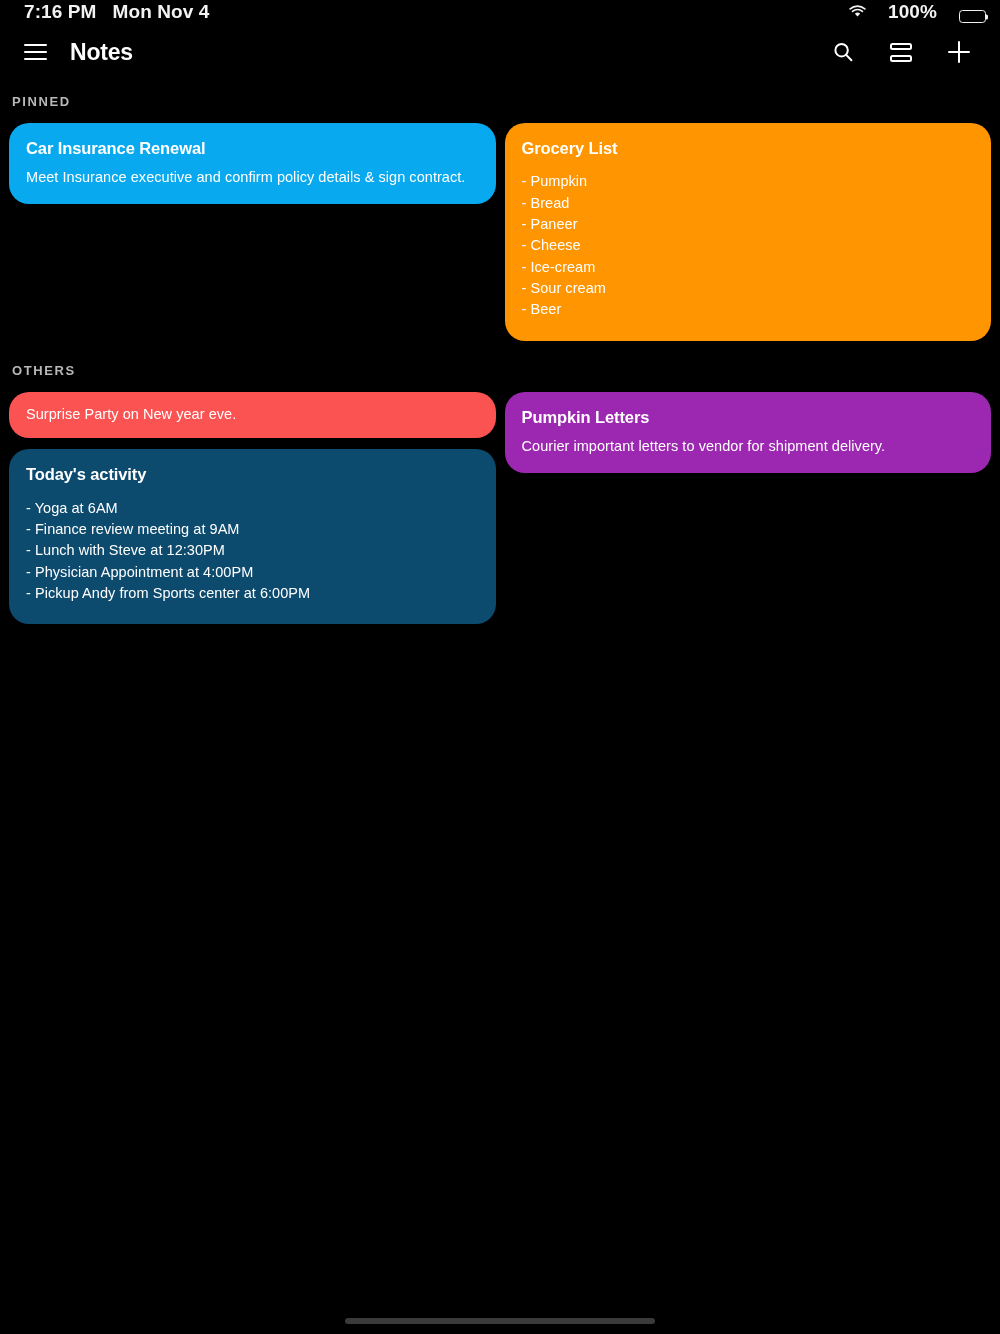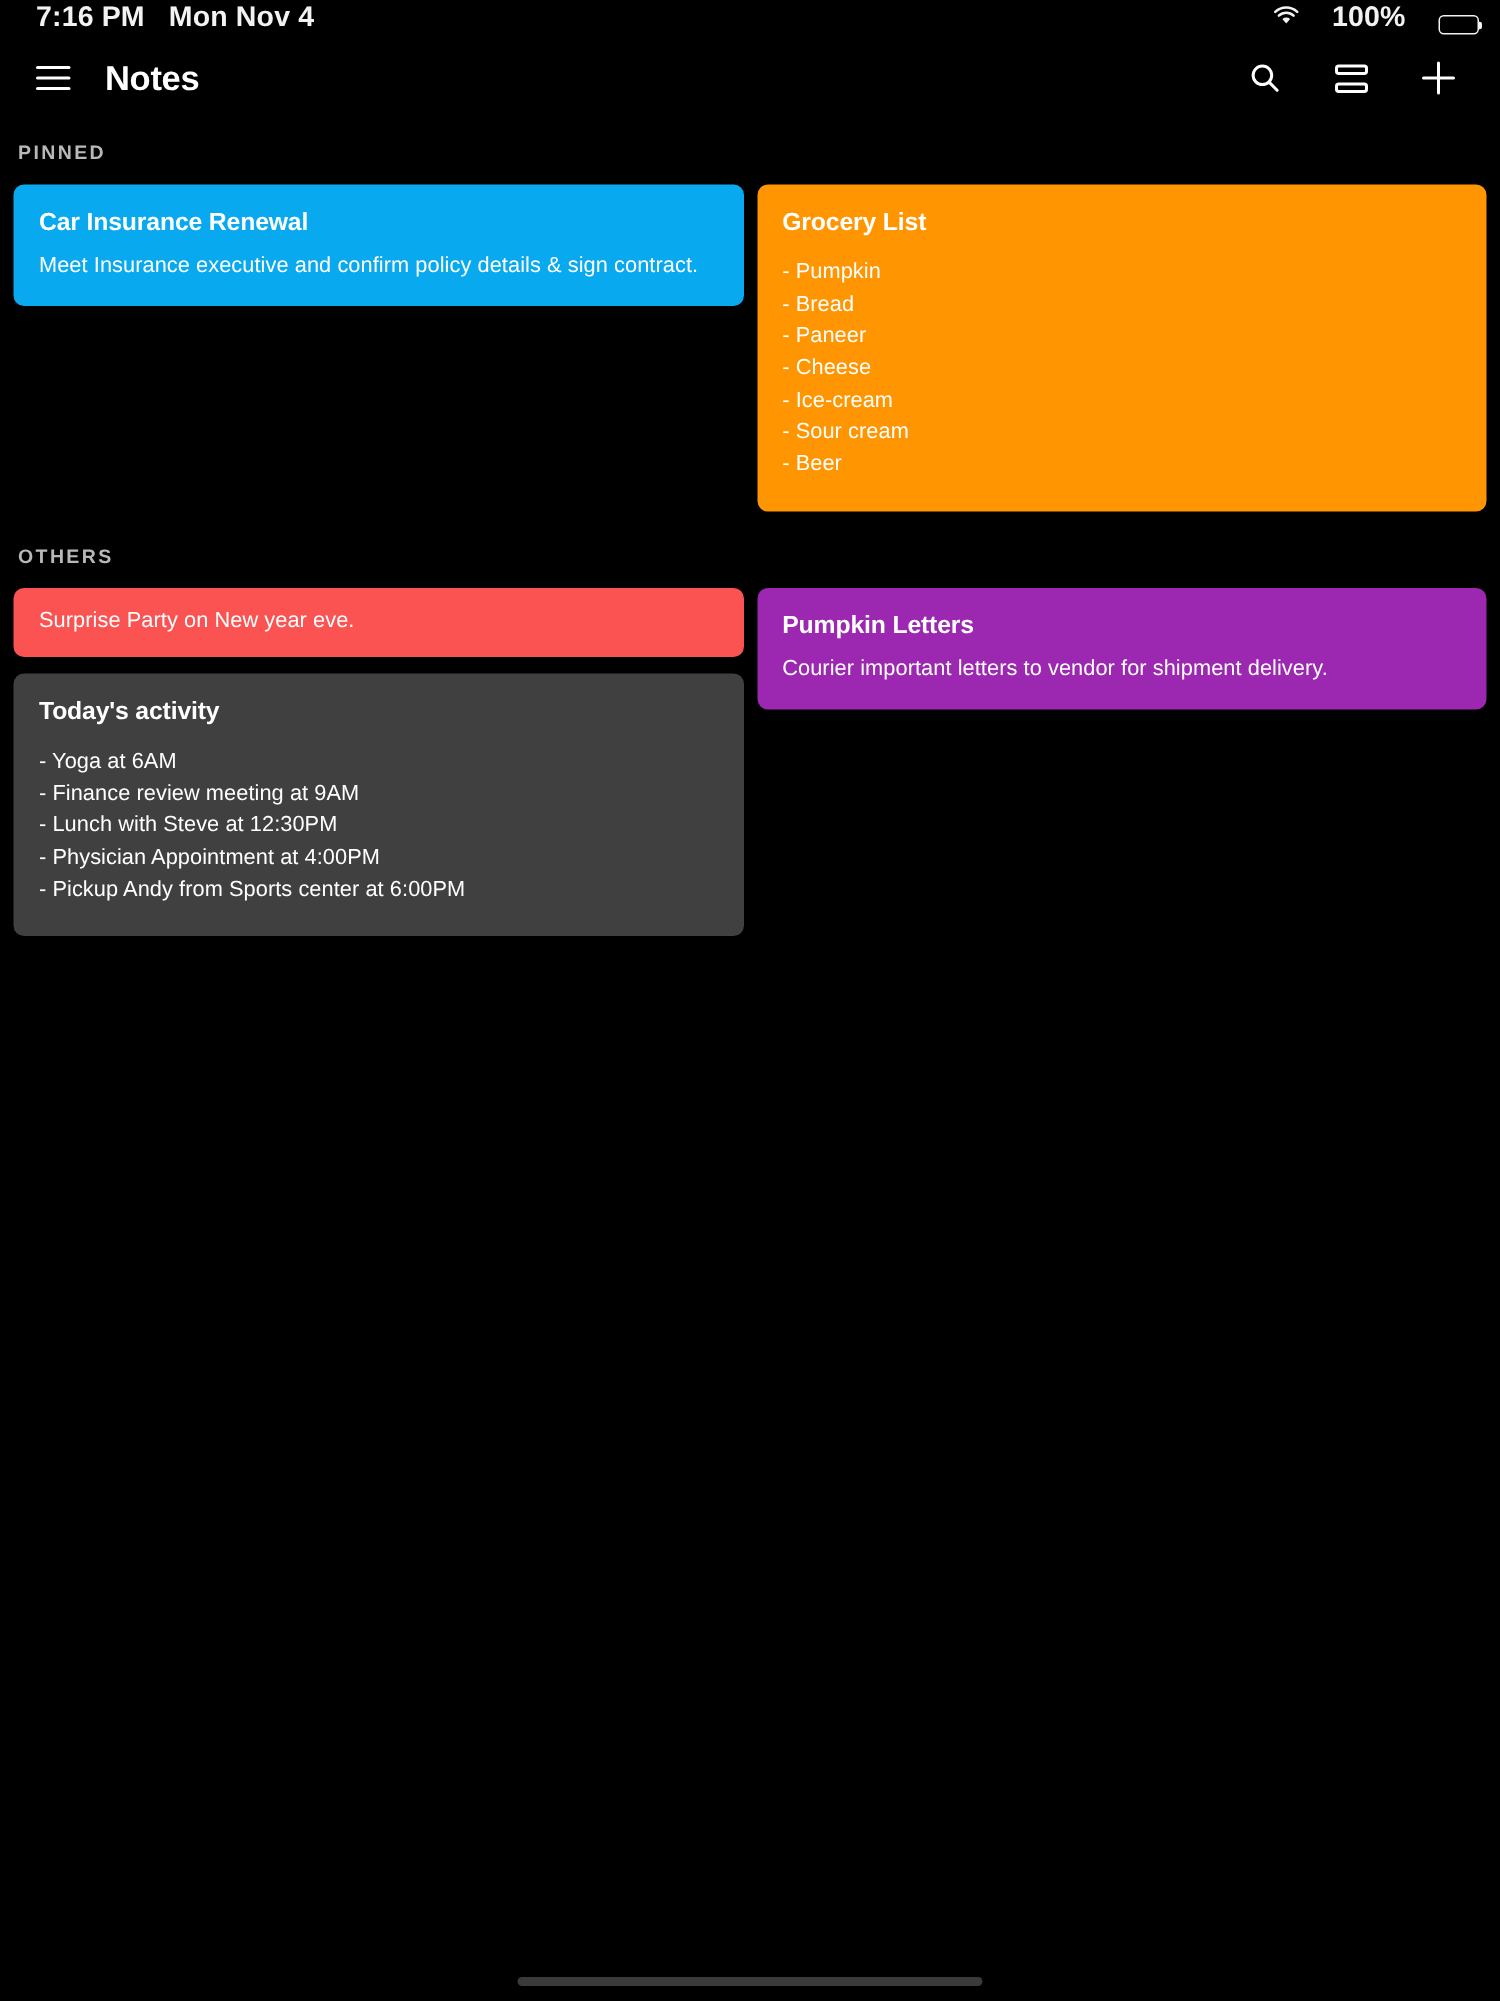--- a/index.html
+++ b/index.html
@@ -158,21 +158,21 @@
   }
   .column {
     flex: 1 1 0;
     display: flex;
     flex-direction: column;
     gap: 11px;
     min-width: 0;
   }
 
   .note-card {
-    border-radius: 7px;
+    border-radius: 20px;
     padding: 15px 17px 17px 17px;
     box-sizing: border-box;
     cursor: pointer;
   }
   .note-title {
     font-size: 16.5px;
     font-weight: 700;
     line-height: 1.3;
     color: #ffffff;
     letter-spacing: -0.1px;
@@ -277,21 +277,21 @@
       </div>
     </div>
   </div>
 
   <div class="section-header others">OTHERS</div>
   <div class="columns">
     <div class="column">
       <div class="note-card compact no-title" style="background: rgb(251, 82, 82);">
         <div class="note-body">Surprise Party on New year eve.</div>
       </div>
-      <div class="note-card list-card" style="background: #404040;">
+      <div class="note-card list-card" style="background: #0c4a6e;">
         <div class="note-title">Today's activity</div>
         <div class="note-body">- Yoga at 6AM
 - Finance review meeting at 9AM
 - Lunch with Steve at 12:30PM
 - Physician Appointment at 4:00PM
 - Pickup Andy from Sports center at 6:00PM</div>
       </div>
     </div>
     <div class="column">
       <div class="note-card" style="background: rgb(156, 39, 176);">

